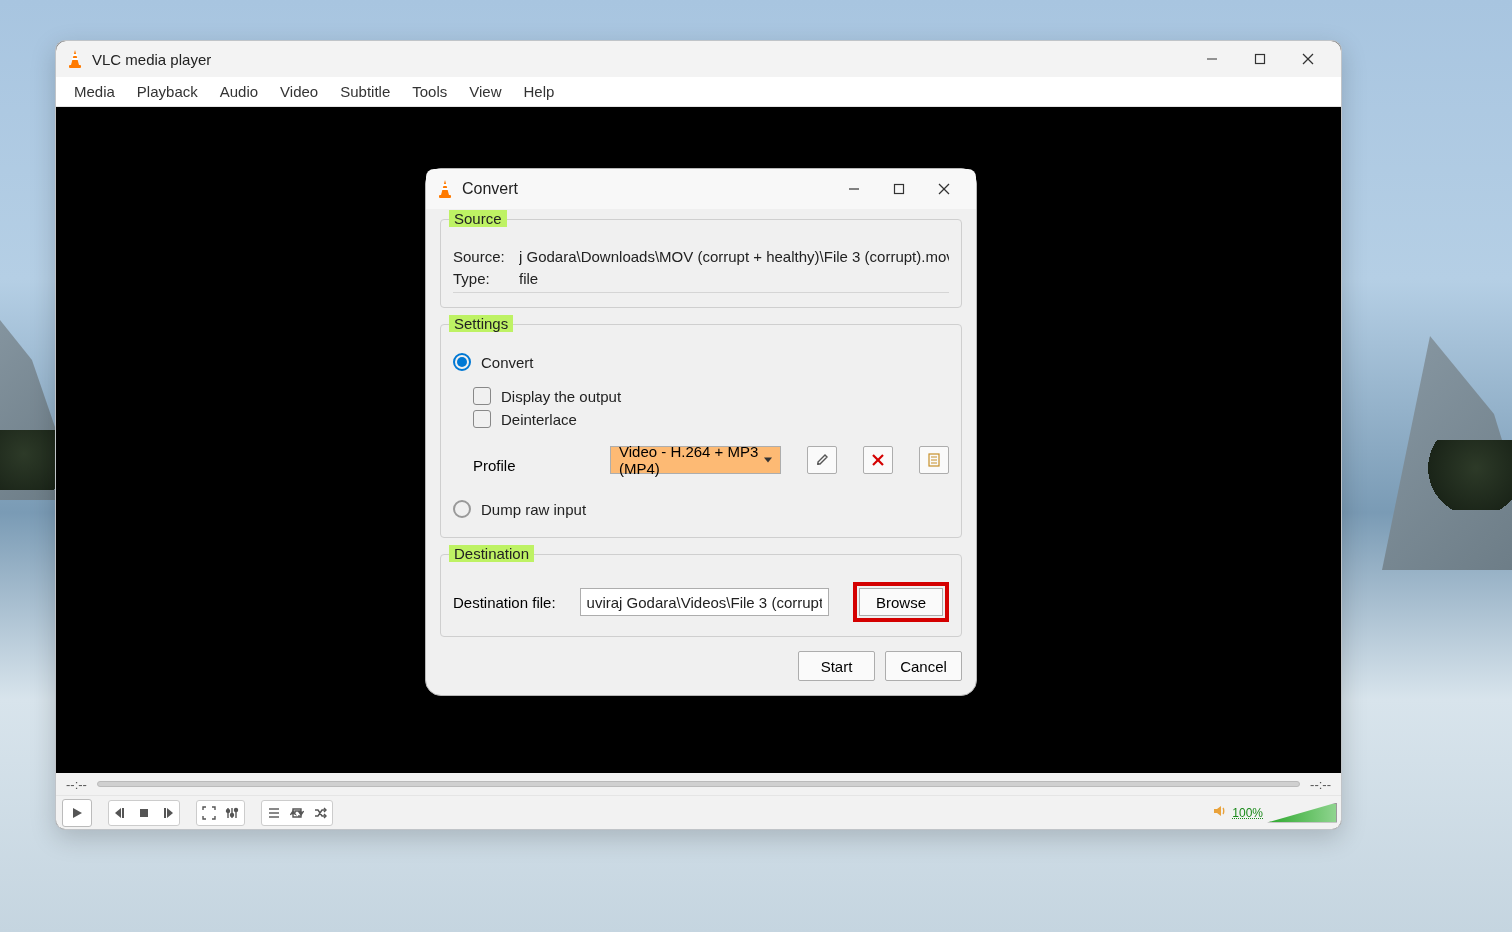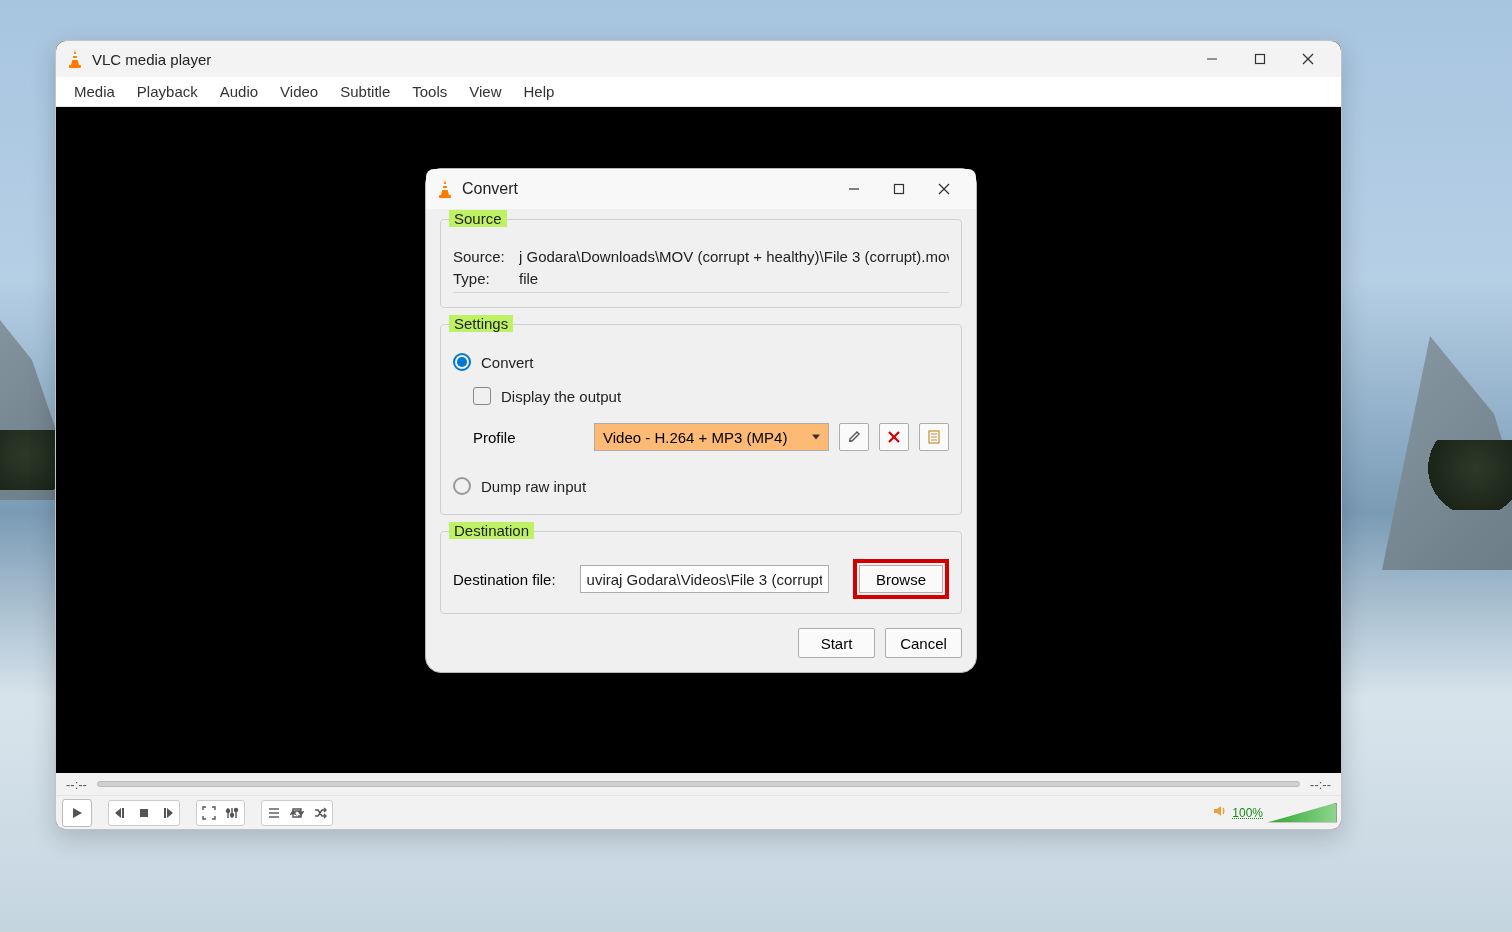--- a/index.html
+++ b/index.html
@@ -139,21 +139,21 @@
   .lbl { font-size:15px; color:#222;}
   .val { font-size:15px; color:#222; flex:1; white-space:nowrap; overflow:hidden;}
   .thinline{border:none;border-top:1px solid #d5d5d5;margin:5px 0 0 0;}
 
   .radio { width:18px; height:18px; border:2px solid #999; border-radius:50%; display:inline-flex; align-items:center; justify-content:center; cursor:pointer;}
   .radio.checked{ border-color:#0078d4;}
   .radio.checked::after{ content:""; width:10px; height:10px; background:#0078d4; border-radius:50%;}
   .checkbox{ width:18px;height:18px;border:1.5px solid #888;border-radius:3px; cursor:pointer; flex-shrink:0;}
   .indented{ padding-left:20px;}
 
-  .profile-row{ display:flex; align-items:center; gap:10px; margin-top:18px;}
+  .profile-row{ display:flex; align-items:flex-end; gap:26px; margin-top:18px;}
   .profile-label{ width:88px; font-size:15px;}
   .profile-select{
     flex:1; height:28px; border:1px solid #adadad; background:#fdba74; display:flex; align-items:center; padding:0 8px; font-size:15px; position:relative; cursor:pointer;margin-left:23px;
   }
   .profile-select::after{
     content:""; position:absolute; right:8px; top:50%; transform:translateY(-50%);
     border-left:4px solid transparent;border-right:4px solid transparent;border-top:5px solid #333;
   }
   .iconbtn{
     width:30px;height:28px;border:1px solid #adadad;background:#fafafa;border-radius:2px;display:flex;align-items:center;justify-content:center;cursor:pointer;
@@ -368,20 +368,24 @@
     <div class="groupbox">
       <span class="groupbox-title">Settings</span>
       <div class="groupbox-inner">
         <div class="row">
           <span class="radio checked"></span>
           <span class="lbl">Convert</span>
         </div>
         <div class="row indented" style="margin-top:16px">
           <span class="checkbox"></span>
           <span class="lbl">Display the output</span>
+        </div>
+        <div class="row indented">
+          <span class="checkbox"></span>
+          <span class="lbl">Deinterlace</span>
         </div>
 
         <div class="profile-row indented">
           <span class="profile-label">Profile</span>
           <div class="profile-select">
             <span>Video - H.264 + MP3 (MP4)</span>
           </div>
           <div class="iconbtn" title="Edit">
             <svg viewBox="0 0 16 16">
                 <path d="M13 5l-2-2-7 7v2h2l7-7zM11 3l2 2" stroke="#555" stroke-width="1.4" fill="none"></path>

